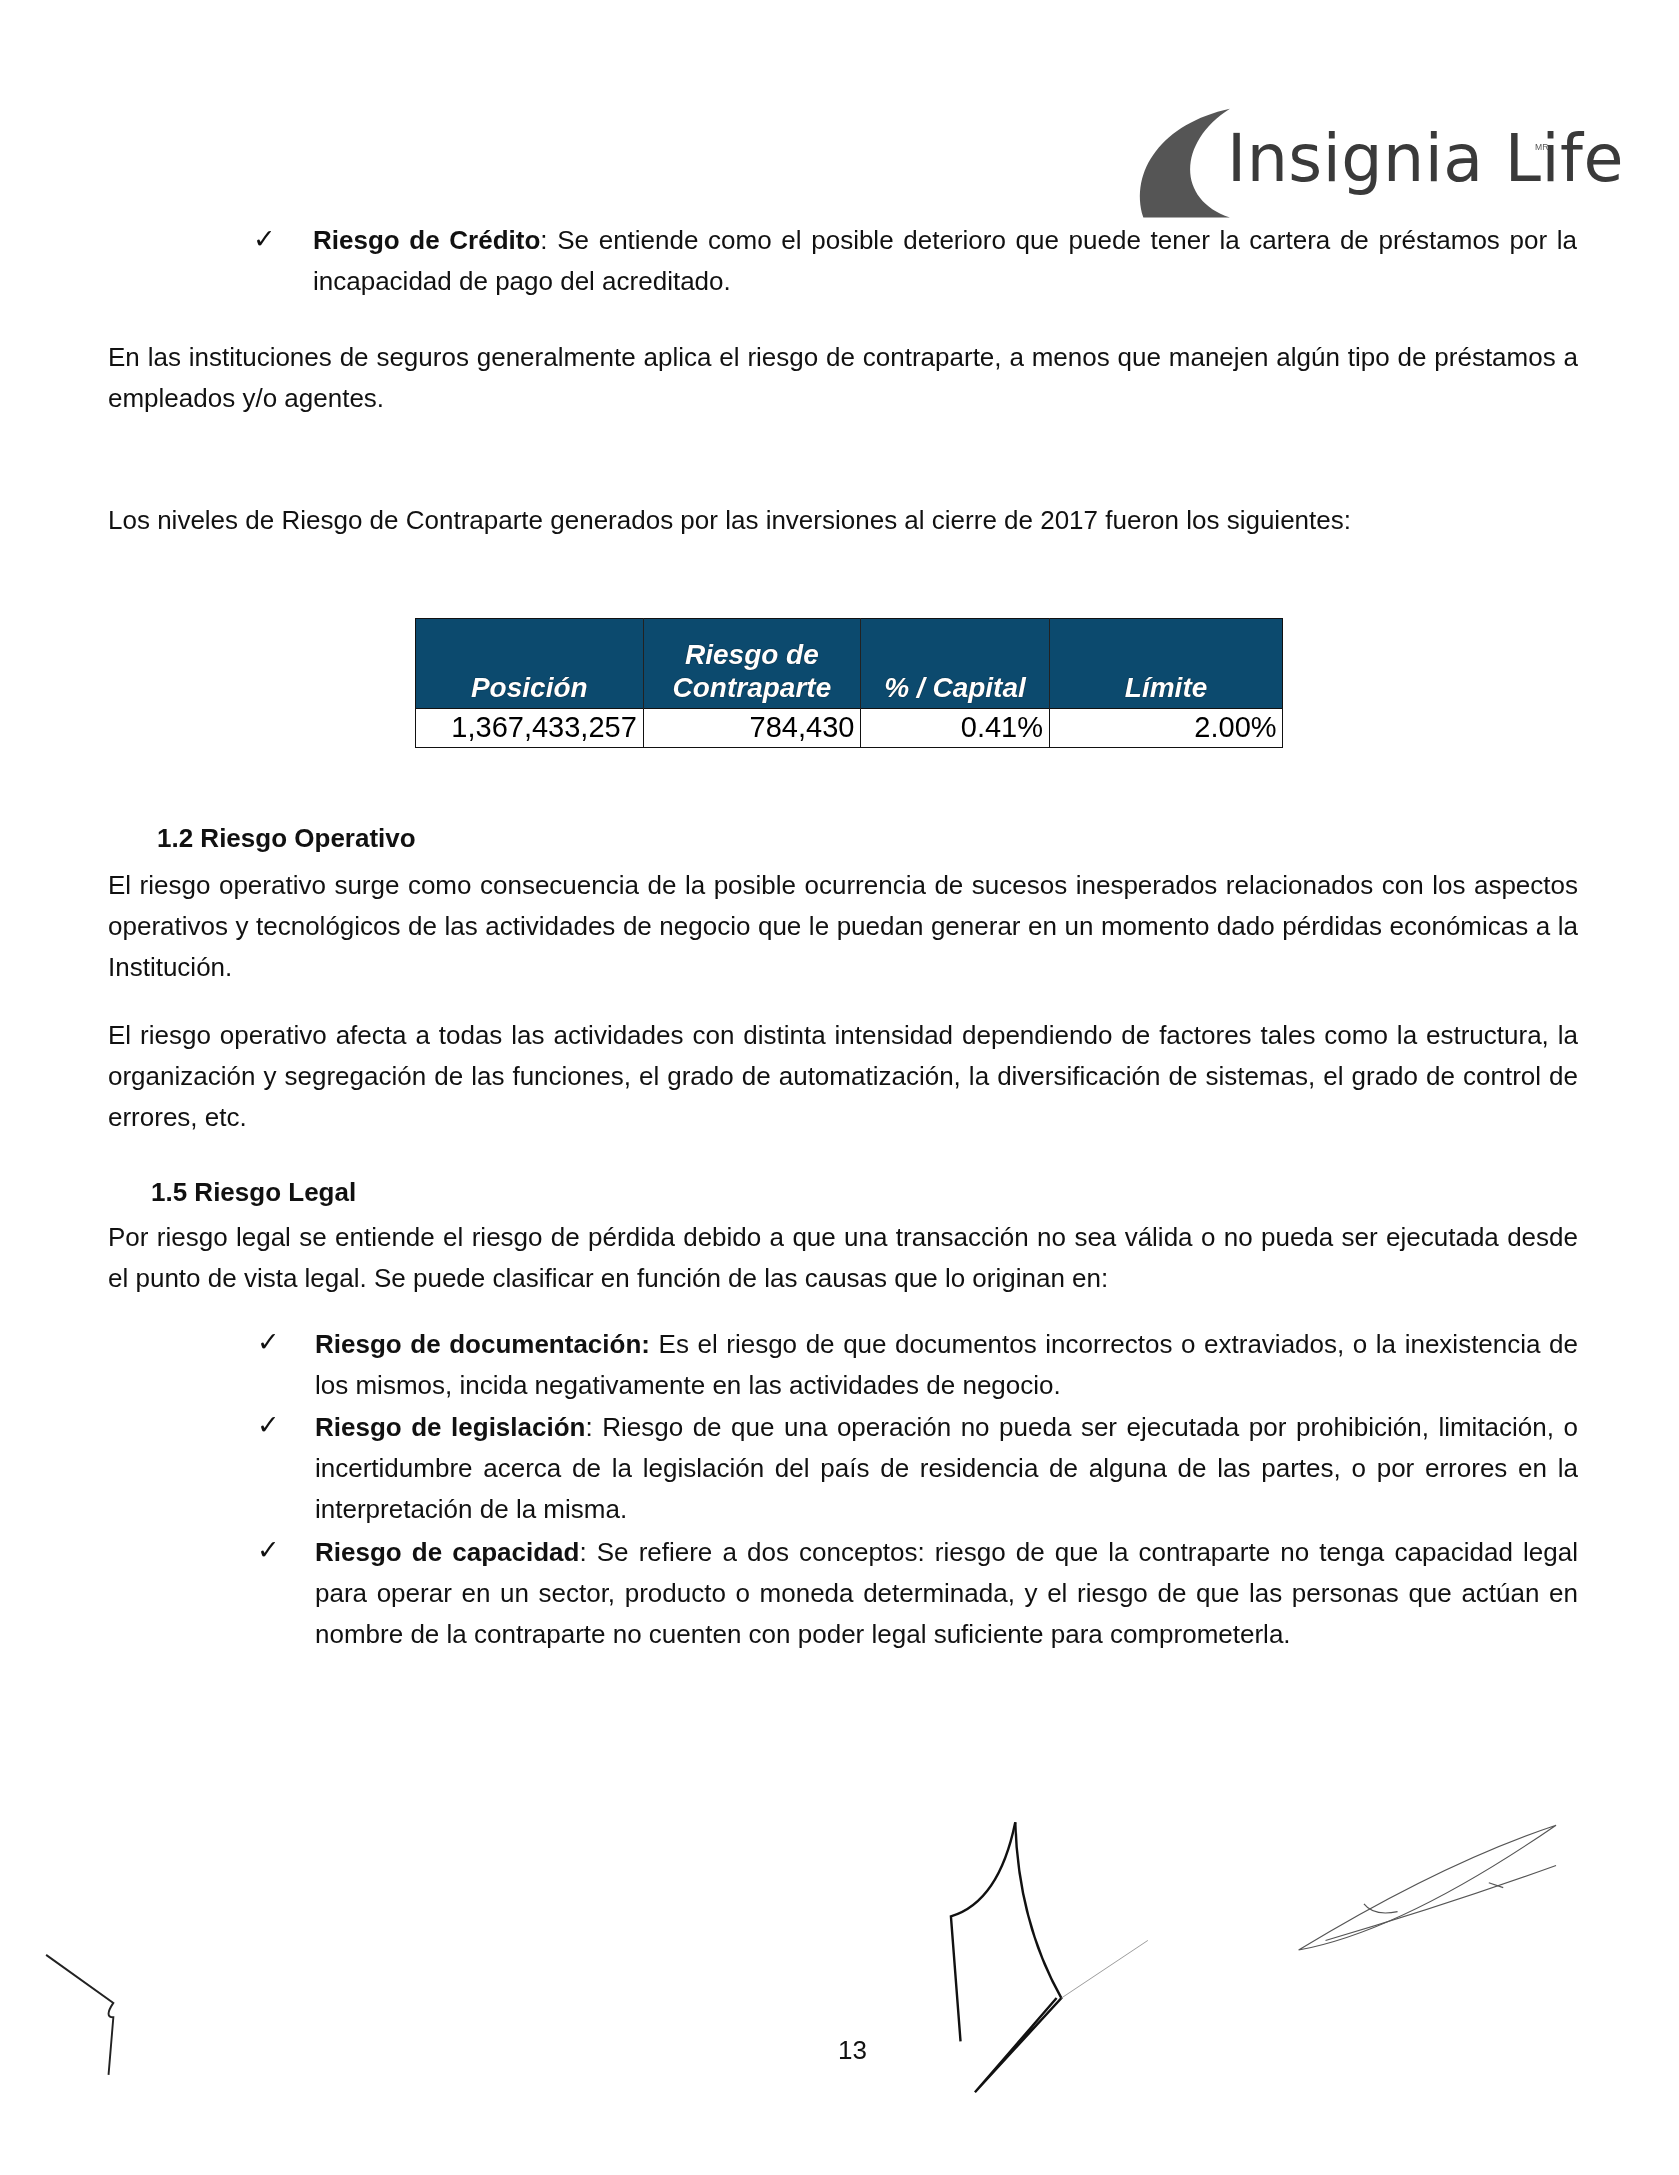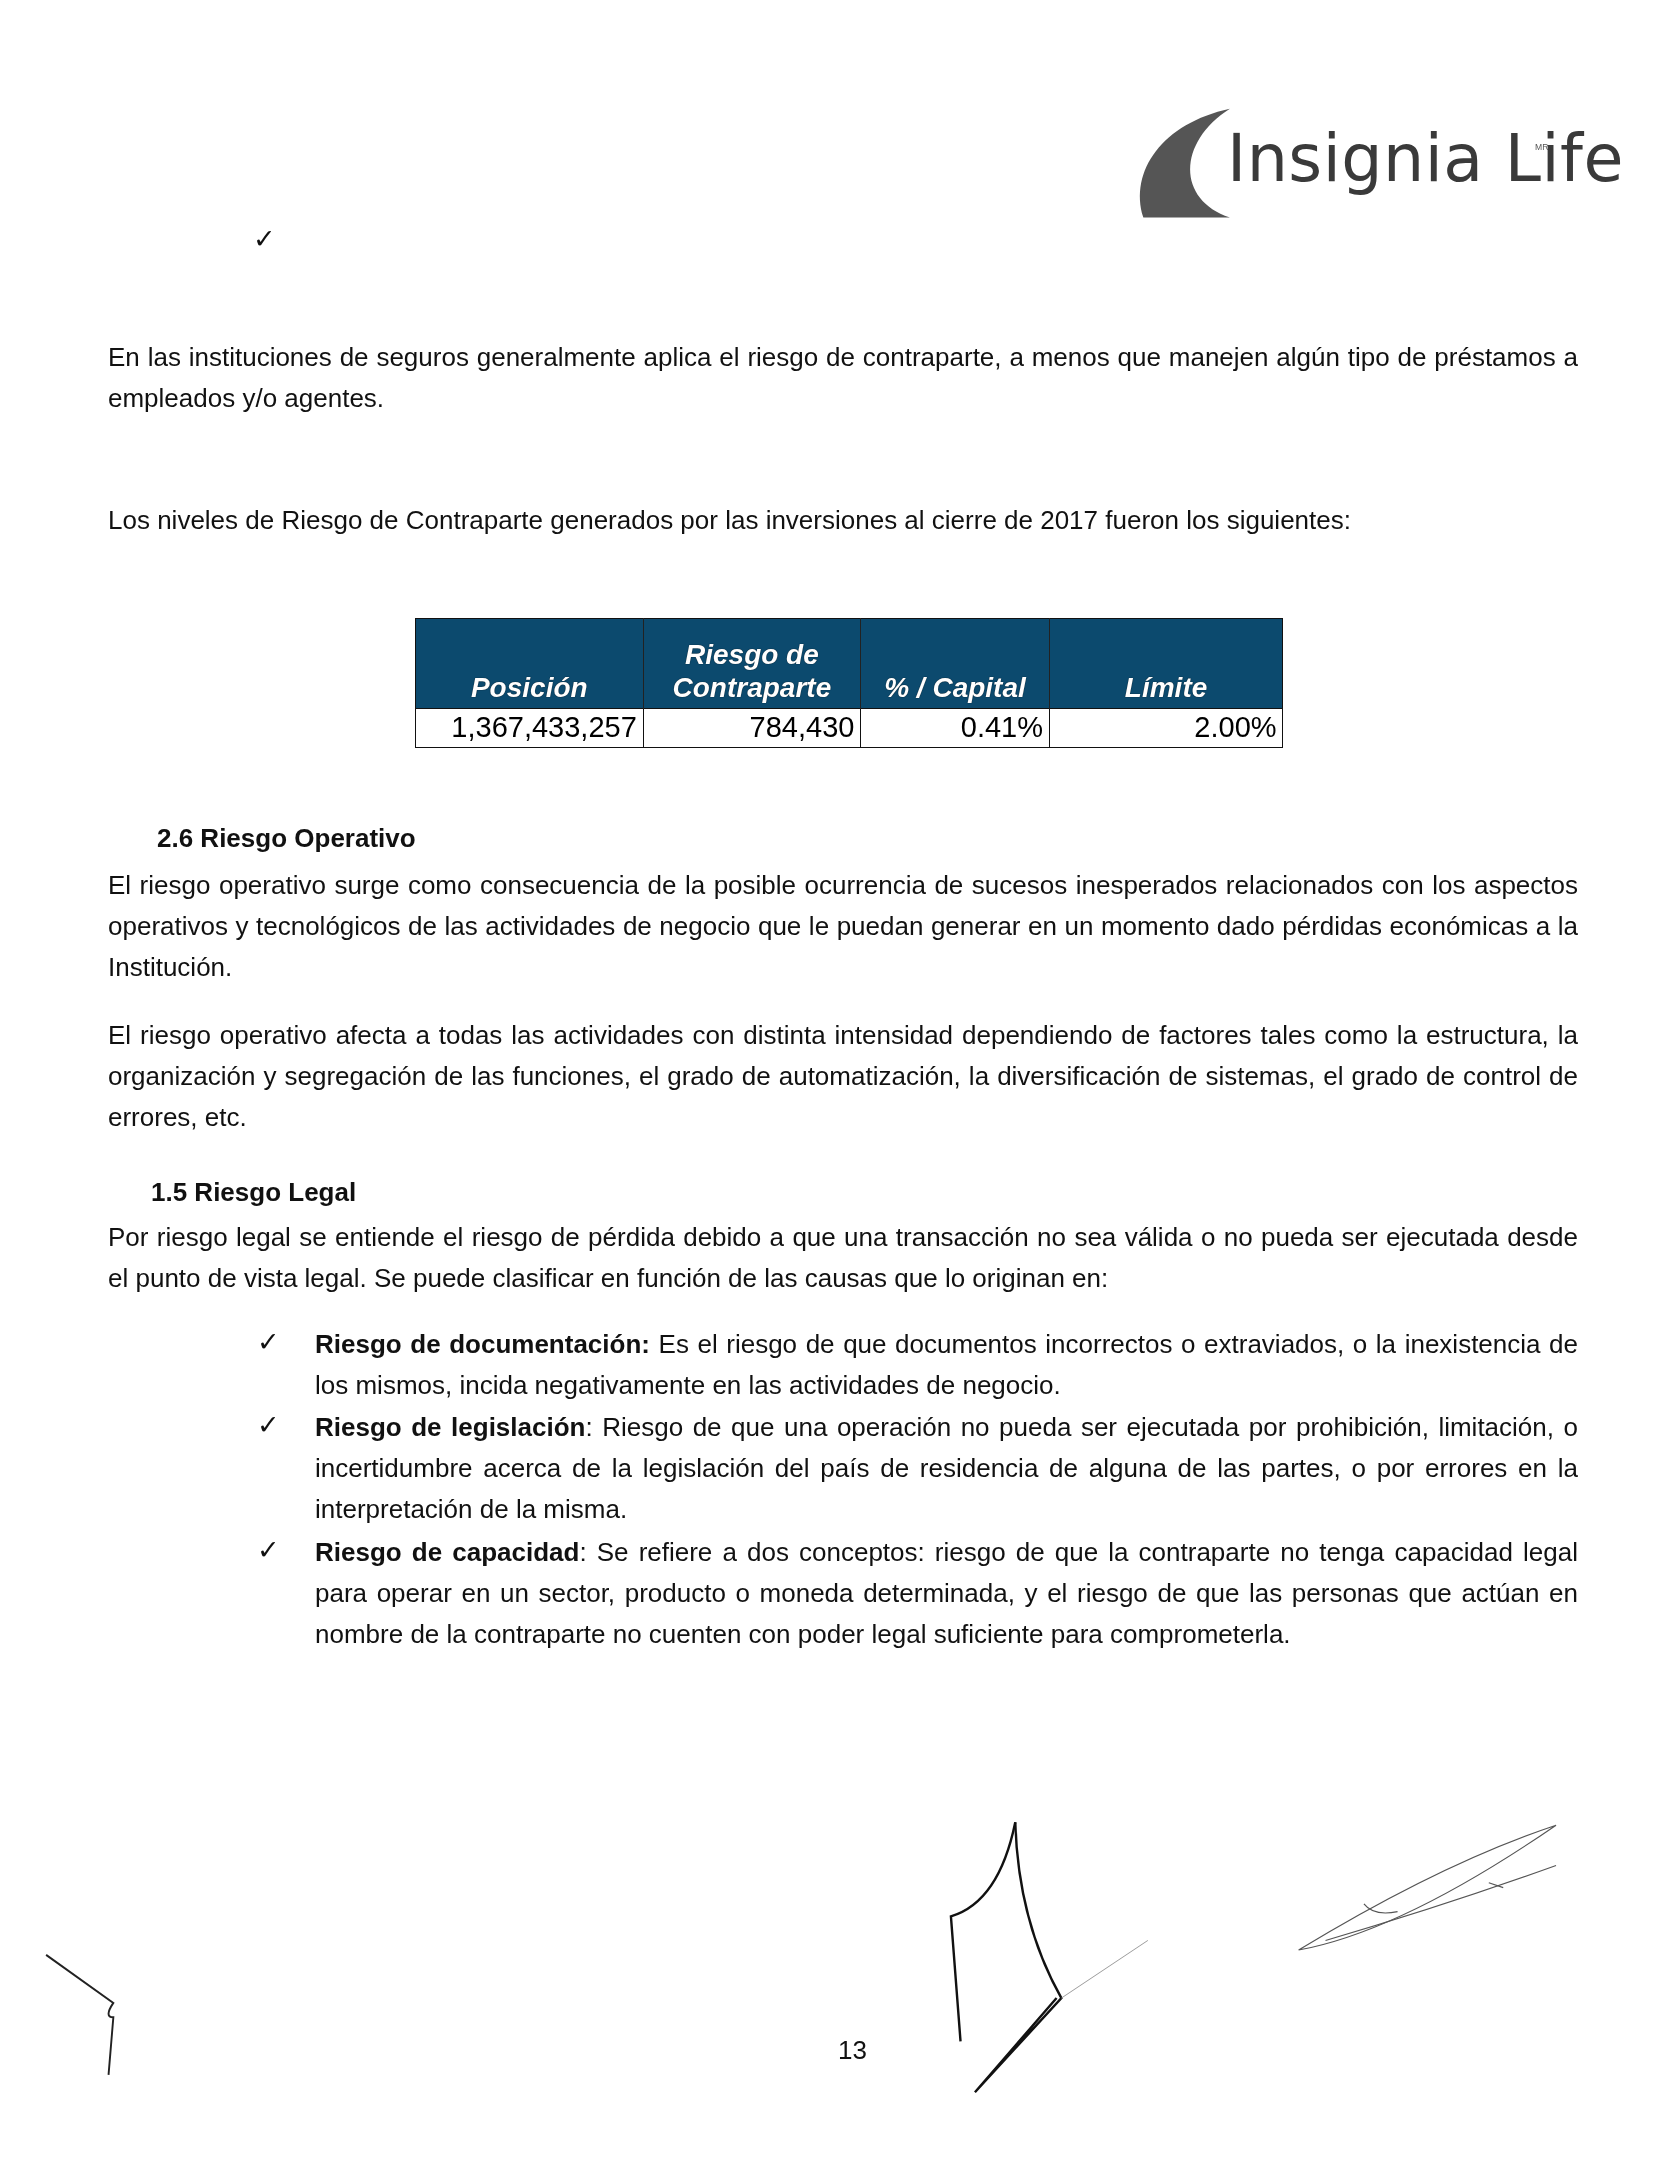--- a/index.html
+++ b/index.html
@@ -43,20 +43,23 @@
 
   <div class="logo">
     <svg width="106" height="125" viewBox="0 0 110 130">
       <path d="M110 5 C 40 20, 5 70, 20 118 L 110 118 C 55 100, 55 40, 110 5 Z" fill="#555"></path>
     </svg>
     <span class="logo-text">Insignia Life</span>
     <span class="logo-mark">MR</span>
   </div>
 
   <span class="check" style="left:253px; top:223px;">✓</span>
+  <div class="txt just" style="left:313px; top:220px; width:1264px;">
+    <span class="b">Riesgo de Crédito</span><span>: Se entiende como el posible deterioro que puede tener la cartera de préstamos por la incapacidad de pago del acreditado.</span>
+  </div>
 
   <div class="txt just" style="left:108px; top:337px; width:1470px;">En las instituciones de seguros generalmente aplica el riesgo de contraparte, a menos que manejen algún tipo de préstamos a empleados y/o agentes.</div>
 
   <div class="txt" style="left:108px; top:500px; width:1479px;">Los niveles de Riesgo de Contraparte generados por las inversiones al cierre de 2017 fueron los siguientes:</div>
 
   <table class="risk">
     <tbody>
         <tr class="hdr">
       <th style="width:215px;margin-left:47px;"><span>Posición</span></th>
       <th style="width:205px;"><span>Riesgo de</span><br><span>Contraparte</span></th>
@@ -65,21 +68,21 @@
     </tr>
     <tr>
       <td>1,367,433,257</td>
       <td>784,430</td>
       <td>0.41%</td>
       <td>2.00%</td>
     </tr>
   </tbody>
     </table>
 
-  <div class="head" style="left:157px; top:823px;">2.6 Riesgo Operativo</div>
+  <div class="head" style="left:157px; top:823px;">1.2 Riesgo Operativo</div>
   <div class="txt just" style="left:108px; top:865px; width:1470px;">El riesgo operativo surge como consecuencia de la posible ocurrencia de sucesos inesperados relacionados con los aspectos operativos y tecnológicos de las actividades de negocio que le puedan generar en un momento dado pérdidas económicas a la Institución.</div>
   <div class="txt just" style="left:108px; top:1015px; width:1470px;">El riesgo operativo afecta a todas las actividades con distinta intensidad dependiendo de factores tales como la estructura, la organización y segregación de las funciones, el grado de automatización, la diversificación de sistemas, el grado de control de errores, etc.</div>
 
   <div class="head" style="left:151px; top:1177px;">1.5 Riesgo Legal</div>
   <div class="txt just" style="left:108px; top:1217px; width:1470px;">Por riesgo legal se entiende el riesgo de pérdida debido a que una transacción no sea válida o no pueda ser ejecutada desde el punto de vista legal. Se puede clasificar en función de las causas que lo originan en:</div>
 
   <span class="check" style="left:257px; top:1326px;">✓</span>
   <div class="txt just" style="left:315px; top:1324px; width:1263px;">
     <span class="b">Riesgo de documentación:</span><span> Es el riesgo de que documentos incorrectos o extraviados, o la inexistencia de los mismos, incida negativamente en las actividades de negocio.</span>
   </div>

